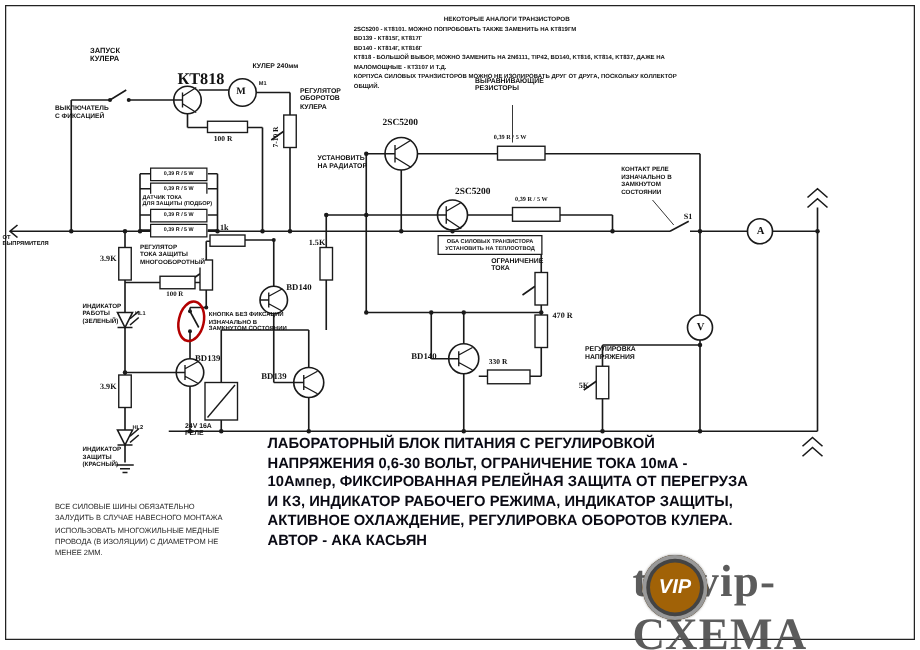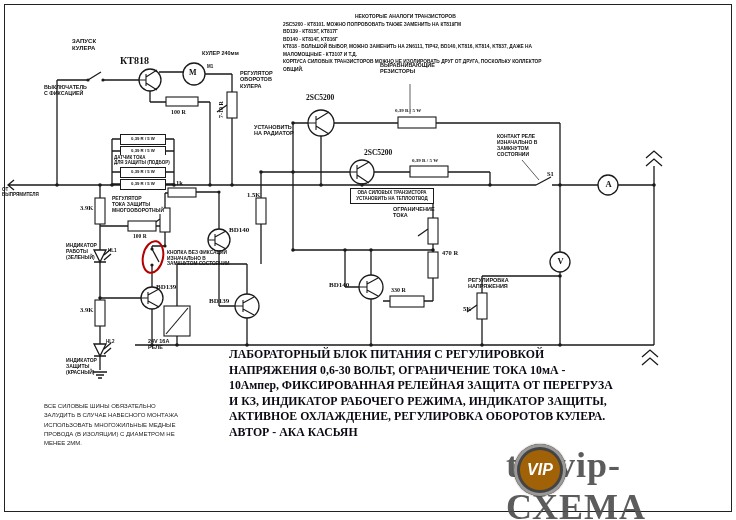--- a/index.html
+++ b/index.html
@@ -6,22 +6,22 @@
   .canvas{position:relative;width:736px;height:520px;background:#ffffff;overflow:hidden;
           font-family:"Liberation Sans",sans-serif;color:#111;}
   .frame{position:absolute;left:4px;top:4px;width:726px;height:506px;border:1px solid #222;}
   svg.draw{position:absolute;left:0;top:0;}
   .lbl{position:absolute;font-weight:bold;white-space:pre-line;line-height:1.18;color:#111;}
   .ser{font-family:"Liberation Serif",serif;}
   .box{position:absolute;border:1px solid #1a1a1a;background:#fff;box-sizing:border-box;
        display:flex;align-items:center;justify-content:center;text-align:center;
        font-weight:bold;line-height:1;overflow:hidden;}
   .notes{position:absolute;font-weight:bold;white-space:pre-line;line-height:1.55;}
-  .desc{position:absolute;font-family:Liberation Serif, serif;font-weight:bold;
-        font-size:11.8px;line-height:1.32;white-space:pre-line;color:#0a0a14;margin-left:15px;}
+  .desc{position:absolute;font-family:Liberation Sans, sans-serif;font-weight:bold;
+        font-size:11.8px;line-height:1.32;white-space:pre-line;color:#0a0a14;}
   .warn{position:absolute;font-size:6px;line-height:1.55;white-space:pre-line;color:#222;}
   .wm-big{position:absolute;left:506px;top:444px;font-family:"Liberation Serif",serif;
           font-weight:bold;font-size:36px;color:#4f4f4f;opacity:.92;letter-spacing:1px;}
   .wm-vip{position:absolute;left:514px;top:444px;width:52px;height:52px;border-radius:50%;
           background:#a16207;box-shadow:inset 0 0 0 3px #999,inset 0 0 0 6px #444,0 0 2px #0008;
           color:#fff;font-style:italic;font-weight:bold;font-size:16px;
           display:flex;align-items:center;justify-content:center;}
   .wm-tag{position:absolute;left:570px;top:484px;font-weight:bold;font-size:12.5px;color:#1d3e9e;}
 </style>
 </head>
@@ -156,21 +156,21 @@
   <div class="box" style="left:350px;top:188px;width:84px;height:16px;font-size:4.5px;line-height:1.3;">
       <span style="white-space:pre-line">ОБА СИЛОВЫХ ТРАНЗИСТОРА
 УСТАНОВИТЬ НА ТЕПЛООТВОД</span>
     </div>
 
   <div class="lbl" style="left:2px;top:187px;width:40px;font-size:4.6px;white-space:normal;">ОТ ВЫПРЯМИТЕЛЯ</div>
   <div class="lbl" style="left:72px;top:38px;font-size:6px;">ЗАПУСК
 КУЛЕРА</div>
   <div class="lbl" style="left:44px;top:84px;font-size:5.3px;">ВЫКЛЮЧАТЕЛЬ
 С ФИКСАЦИЕЙ</div>
-  <div class="lbl ser" style="left:120px;top:55px;font-size:10px;">КТ818</div>
+  <div class="lbl ser" style="left:142px;top:55px;font-size:13px;">КТ818</div>
   <div class="lbl" style="left:202px;top:50px;font-size:5.5px;">КУЛЕР  240мм</div>
   <div class="lbl ser" style="left:189px;top:68px;font-size:8px;">M</div>
   <div class="lbl" style="left:207px;top:64px;font-size:4.5px;">M1</div>
   <div class="lbl" style="left:240px;top:70px;font-size:5.5px;">РЕГУЛЯТОР
 ОБОРОТОВ
 КУЛЕРА</div>
   <div class="lbl ser" style="left:218px;top:118px;font-size:6px;transform:rotate(-90deg);transform-origin:0 0;">7-10 R</div>
   <div class="lbl ser" style="left:171px;top:109px;font-size:6px;">100 R</div>
   <div class="lbl ser" style="left:306px;top:94px;font-size:7.5px;">2SC5200</div>
   <div class="lbl" style="left:254px;top:124px;font-size:5.5px;">УСТАНОВИТЬ

